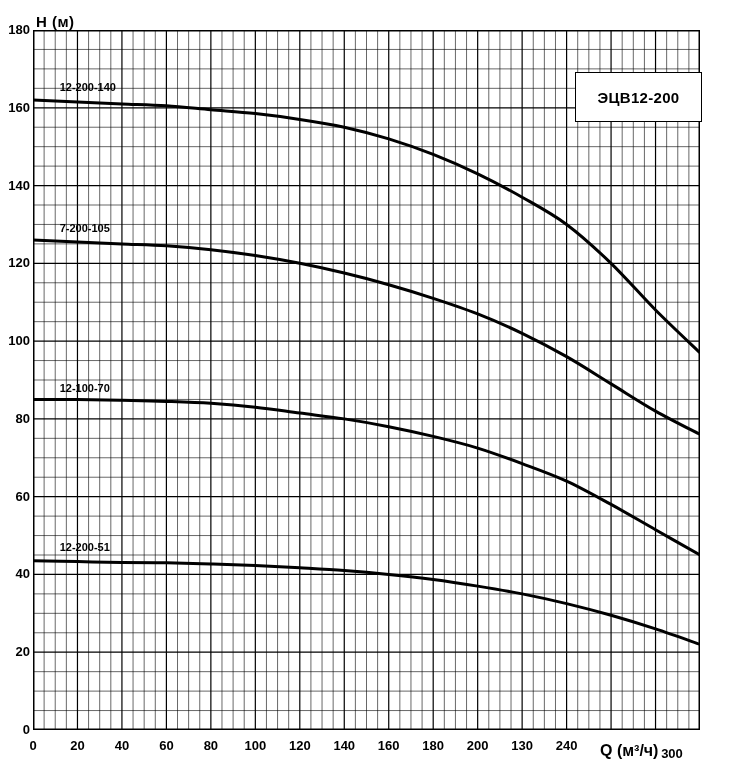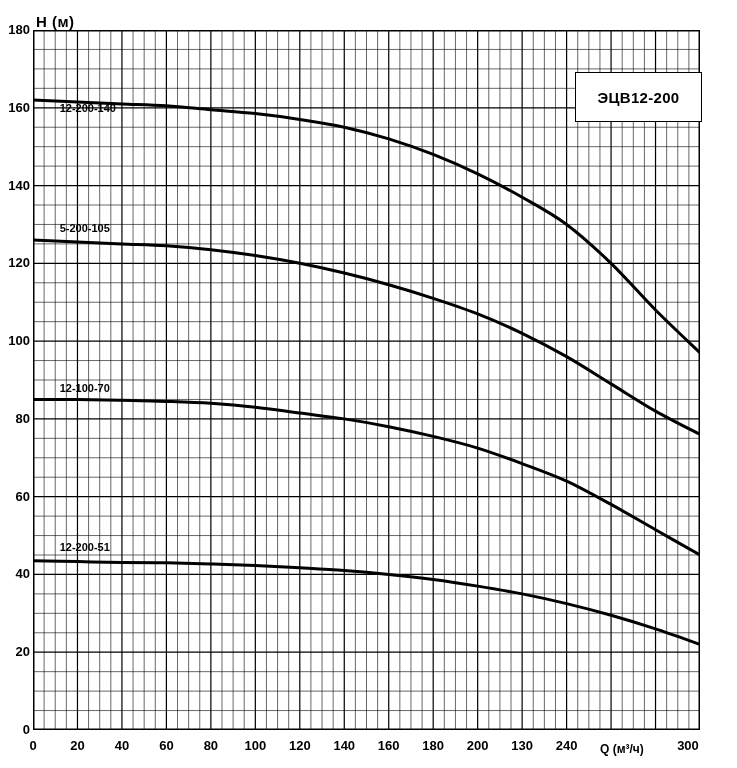--- a/index.html
+++ b/index.html
@@ -8,21 +8,21 @@
   #chart-root{position:absolute;left:0;top:0;width:737px;height:768px;}
 
   .y-axis-title{
     position:absolute;left:36px;top:4px;
     font-size:15px;font-weight:bold;color:#000;
     letter-spacing:0.5px;
     margin-top:9px;
   }
   .x-axis-title{
     position:absolute;left:600px;top:742px;
-    font-size:12px;font-weight:bold;color:#000;
+    font-size:16px;font-weight:bold;color:#000;
   }
 
   
   #plot{
     position:absolute;
     left:33px;top:30px;
     width:667px;height:700px;
     box-sizing:border-box;
   }
   #plot svg{display:block;}
@@ -204,25 +204,25 @@
       <div class="xtick" style="left: 166.4px;">60</div>
       <div class="xtick" style="left: 210.867px;">80</div>
       <div class="xtick" style="left: 255.333px;">100</div>
       <div class="xtick" style="left: 299.8px;">120</div>
       <div class="xtick" style="left: 344.267px;">140</div>
       <div class="xtick" style="left: 388.733px;">160</div>
       <div class="xtick" style="left: 433.2px;">180</div>
       <div class="xtick" style="left: 477.667px;">200</div>
       <div class="xtick" style="left: 522.133px;">130</div>
       <div class="xtick" style="left: 566.6px;">240</div>
-      <div class="xtick" style="left: 688px;">300</div>
+      <div class="xtick" style="left: 672px; margin-top: 8px;">300</div>
     </div>
   <div id="curvelabels">
-      <div class="curve-label" style="left: 59.68px; top: 102px;">12-200-140</div>
-      <div class="curve-label" style="left: 59.68px; top: 222.111px;">5-200-105</div>
+      <div class="curve-label" style="left: 59.68px; top: 81px;">12-200-140</div>
+      <div class="curve-label" style="left: 59.68px; top: 222.111px;">7-200-105</div>
       <div class="curve-label" style="left: 59.68px; top: 381.556px;">12-100-70</div>
       <div class="curve-label" style="left: 59.68px; top: 541px;">12-200-51</div>
     </div>
 
   <div class="legend-box">
     <span>ЭЦВ12-200</span>
   </div>
 
 </div>
 

